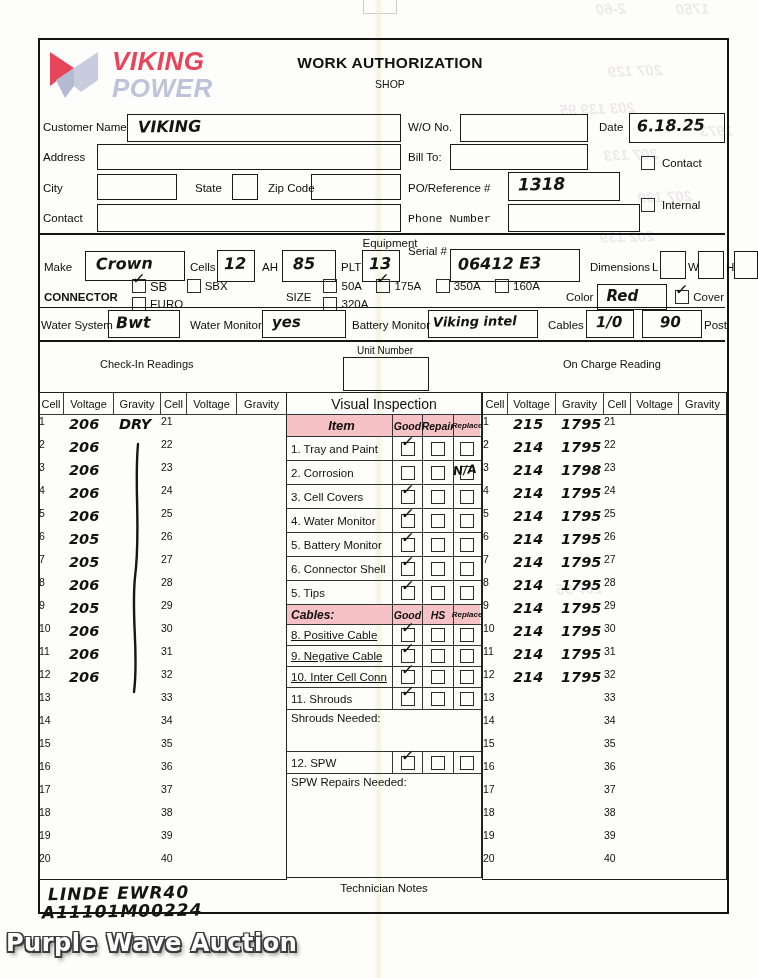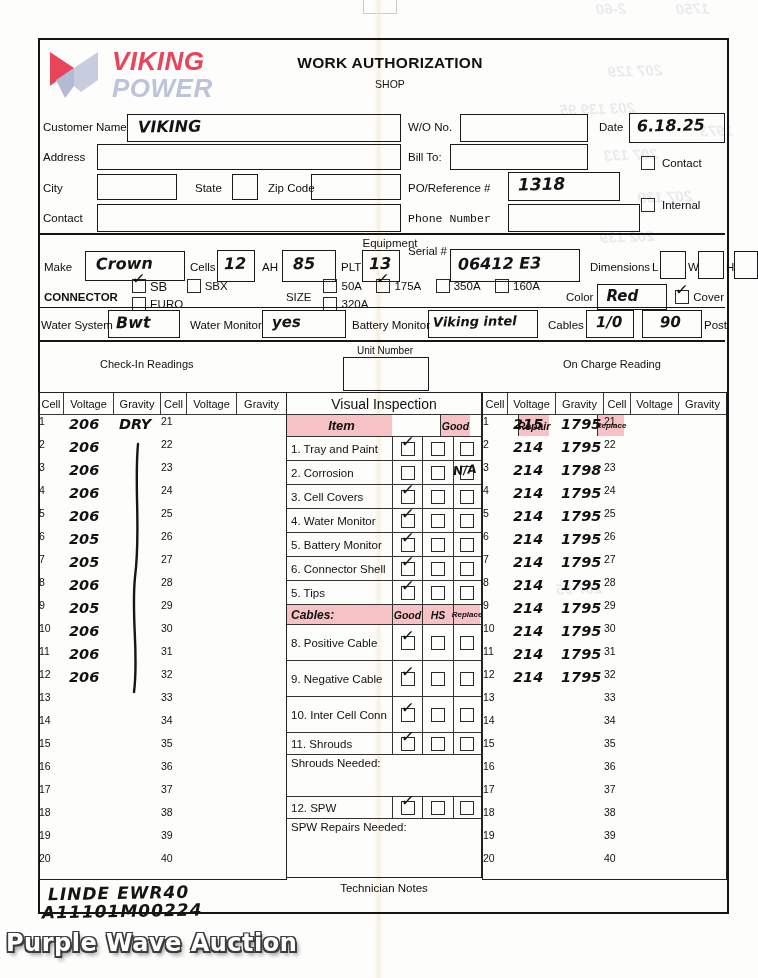--- a/index.html
+++ b/index.html
@@ -34,26 +34,26 @@
   .vtext{font-family:"DejaVu Sans",sans-serif;font-style:italic;font-weight:bold;font-size:14.5px;
          transform:rotate(-1deg);white-space:nowrap;}
   
   .vi{position:absolute;left:286px;top:392px;width:196px;height:486px;border:1.5px solid #222;
       box-sizing:border-box;background:#fff0;}
   .vi-title{height:21px;display:flex;align-items:center;justify-content:center;font-size:14px;}
   .vi-grid{display:grid;grid-template-columns:105px 30px 31px 27px;box-sizing:border-box;}
   .vi-grid>div{border-left:1px solid #333;display:flex;align-items:center;justify-content:center;box-sizing:border-box;}
   .vi-grid>div:first-child{border-left:none;justify-content:flex-start;padding-left:4px;}
   .pink{background:#f6c2c5;}
-  .vi-head{height:23px;border-top:1px solid #333;border-bottom:1px solid #333;gap:48px;}
+  .vi-head{height:23px;border-top:1px solid #333;border-bottom:1px solid #333;}
   .vi-head .it{font-size:13px;font-weight:bold;font-style:italic;justify-content:center !important;}
   .vi-h2{font-size:10.5px;font-weight:bold;font-style:italic;}
   .vi-h3{font-size:8px;font-weight:bold;font-style:italic;}
   .vi-row{height:24px;border-bottom:1px solid #333;font-size:11.5px;}
-  .vi-row-sm{height:36px;border-bottom:1px solid #333;font-size:11.5px;}
+  .vi-row-sm{height:21px;border-bottom:1px solid #333;font-size:11.5px;text-decoration:underline;}
   .vi-needed{border-bottom:1px solid #333;font-size:11.5px;padding:2px 0 0 4px;box-sizing:border-box;}
   .na{position:absolute;font-family:"DejaVu Sans",sans-serif;font-style:italic;font-weight:bold;
       font-size:12px;transform:rotate(-6deg);left:-8px;top:-4px;white-space:nowrap;}
   
   .logo-text{position:absolute;left:112px;top:48px;line-height:1;}
   .logo-v{font-size:26px;font-weight:bold;font-style:italic;color:#e8445a;letter-spacing:.5px;}
   .logo-p{font-size:26px;font-weight:bold;font-style:italic;color:#bdc3d9;letter-spacing:.5px;margin-top:1px;}
   .title{position:absolute;left:250px;top:54px;width:280px;text-align:center;font-size:15.5px;
          font-weight:600;letter-spacing:.3px;}
   .subtitle{position:absolute;left:250px;top:78px;width:280px;text-align:center;font-size:10.5px;}

